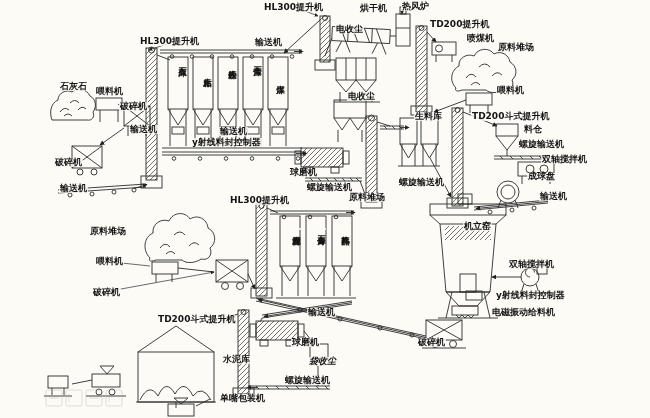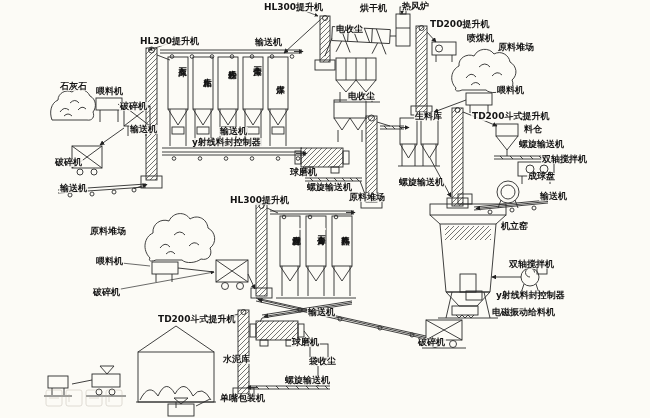--- a/index.html
+++ b/index.html
@@ -409,27 +409,27 @@
       <div class="lbl" style="left: 532px; top: 192px;">输送机</div>
       <div class="lbl" style="left: 47px; top: 158px;">破碎机</div>
       <div class="lbl" style="left: 52px; top: 184px;">输送机</div>
       <div class="lbl" style="left: 222px; top: 196px;">HL300提升机</div>
       <div class="lbl" style="left: 82px; top: 227px;">原料堆场</div>
       <div class="lbl" style="left: 88px; top: 257px;">喂料机</div>
       <div class="lbl" style="left: 85px; top: 288px;">破碎机</div>
       <div class="lbl vert" style="left: 285px; top: 228px;">混合材库</div>
       <div class="lbl vert" style="left: 310px; top: 228px;">石膏库</div>
       <div class="lbl vert" style="left: 334px; top: 228px;">熟料库</div>
-      <div class="lbl" style="left: 456px; top: 222px; margin-left: 37px;">机立窑</div>
+      <div class="lbl" style="left: 456px; top: 222px;">机立窑</div>
       <div class="lbl" style="left: 501px; top: 260px;">双轴搅拌机</div>
       <div class="lbl" style="left: 488px; top: 291px;">y射线料封控制器</div>
       <div class="lbl" style="left: 484px; top: 308px;">电磁振动给料机</div>
       <div class="lbl" style="left: 410px; top: 338px;">破碎机</div>
       <div class="lbl" style="left: 300px; top: 308px;">输送机</div>
       <div class="lbl" style="left: 150px; top: 315px;">TD200斗式提升机</div>
       <div class="lbl" style="left: 215px; top: 355px;">水泥库</div>
       <div class="lbl" style="left: 284px; top: 338px;">球磨机</div>
-      <div class="lbl" style="left: 301px; top: 357px;">袋收尘</div>
+      <div class="lbl" style="left: 301px; top: 357px; font-style: italic;">袋收尘</div>
       <div class="lbl" style="left: 277px; top: 376px;">螺旋输送机</div>
       <div class="lbl" style="left: 212px; top: 394px;">单嘴包装机</div>
     </div>
 
 </div>
 
 </body></html>

